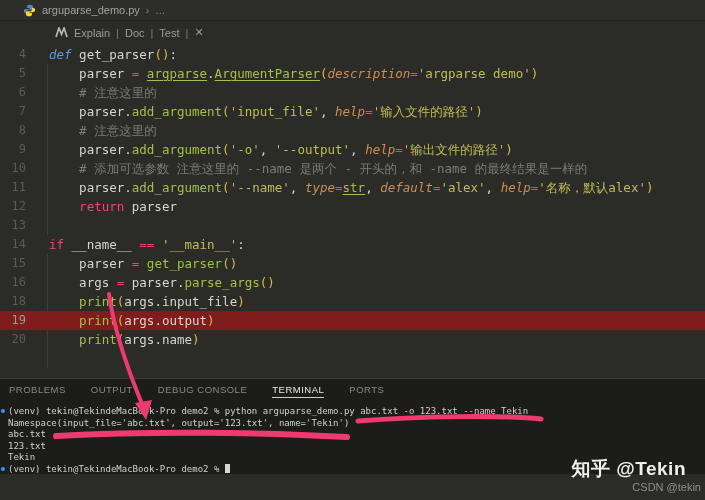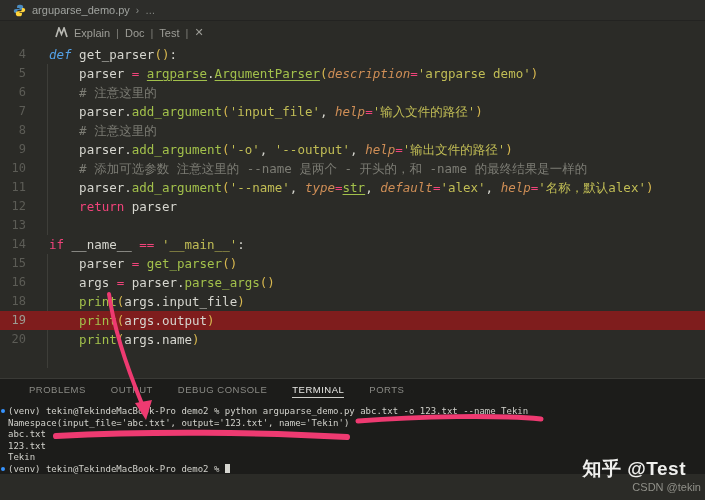--- a/index.html
+++ b/index.html
@@ -1,19 +1,19 @@
 <!DOCTYPE html>
 <html><head>
 <meta charset="utf-8">
 <style>
   html,body{margin:0;padding:0;}
   body{width:705px;height:500px;position:relative;overflow:hidden;background:#2b2b27;font-family:"DejaVu Sans Mono",monospace;}
 
   
-  .crumbbar{position:absolute;top:0;left:0;right:0;height:20px;background:#2d2d2a;border-bottom:1px solid #232321;display:flex;align-items:center;padding-left:13px;gap:6px;font-family:"Liberation Sans",sans-serif;font-size:11px;color:#a0a39f;}
+  .crumbbar{position:absolute;top:0;left:0;right:0;height:20px;background:#2d2d2a;border-bottom:1px solid #232321;display:flex;align-items:center;padding-left:23px;gap:6px;font-family:"Liberation Sans",sans-serif;font-size:11px;color:#a0a39f;}
   .crumbbar .sep{color:#8a8d89;font-size:10px;}
   .pyicon{width:13px;height:13px;flex:none;}
 
   
   .editor{position:absolute;top:21px;left:0;right:0;height:357px;background:#2b2b27;}
   .codelens{position:absolute;top:5px;left:55px;display:flex;align-items:center;gap:6px;font-family:"Liberation Sans",sans-serif;font-size:11px;color:#9d9d97;}
   .codelens .cl-sep{color:#7d7d77;}
   .lens-icon{width:13px;height:11px;}
   #code{position:absolute;top:24px;left:0;right:0;}
   .cl{height:19px;line-height:19px;font-size:12.5px;white-space:pre;display:flex;}
@@ -28,21 +28,21 @@
   .t-kb{color:#54a1e6;font-style:italic}
   .t-kp{color:#f0437a}
   .t-fn{color:#a2c04b}
   .t-fnu{color:#a2c04b;text-decoration:underline;text-underline-offset:2px;text-decoration-thickness:1px;}
   .t-s{color:#c1bd55}
   .t-p{color:#cf8e56;font-style:italic}
   .t-c{color:#7c7c74}
   .t-y{color:#d8b84f}
 
   
-  .panel{position:absolute;top:378px;left:0;right:0;height:96px;background:#1c1c1a;border-top:1px solid #3a3a36;box-sizing:border-box;padding-left:20px;}
+  .panel{position:absolute;top:378px;left:0;right:0;height:96px;background:#1c1c1a;border-top:1px solid #3a3a36;box-sizing:border-box;}
   .tabs{display:flex;gap:25px;padding-left:9px;height:24px;align-items:center;font-family:"Liberation Sans",sans-serif;font-size:9.5px;letter-spacing:.5px;color:#8a8a85;}
   .tab{padding-bottom:2px;border-bottom:1px solid transparent;cursor:default;}
   .tab.active{color:#e8e8e5;border-bottom-color:#cfcfca;}
   .term{position:absolute;top:27px;left:8px;right:0;font-size:9px;line-height:11.6px;color:#d2d2cc;}
   .tl{position:relative;white-space:pre;}
   .dot{position:absolute;left:-7px;top:3px;width:4px;height:4px;border-radius:50%;}
   .cursor{display:inline-block;width:5px;height:9px;vertical-align:-1px;}
 
   
   svg.annotations{position:absolute;left:0;top:0;width:705px;height:500px;pointer-events:none;z-index:40;}
@@ -119,15 +119,15 @@
 </div>
 
 <svg class="annotations">
   <path class="ann" d="M109,294 C114,330 128,370 142,404" fill="none" stroke-width="4" stroke-linecap="round" stroke="#ee3a71"></path>
   <path class="annfill" d="M135,403 L152,400 L146,420 Z" stroke="none" fill="#ee3a71"></path>
   <path class="ann" d="M358,421 C420,416 500,415 541,419" fill="none" stroke-width="5" stroke-linecap="round" stroke="#ee3a71"></path>
   <path class="ann" d="M56,436 C150,431 260,432 347,437" fill="none" stroke-width="6" stroke-linecap="round" stroke="#ee3a71"></path>
 </svg>
 
 <div class="watermark">
-  <div class="wm1">知乎 @Test</div>
+  <div class="wm1">知乎 @Tekin</div>
   <div class="wm2">CSDN @tekin</div>
 </div>
 
 </body></html>

